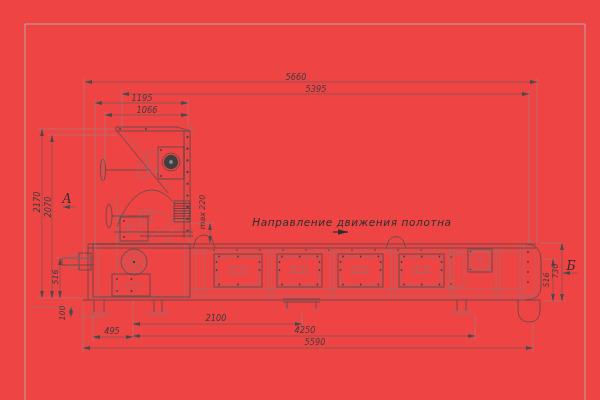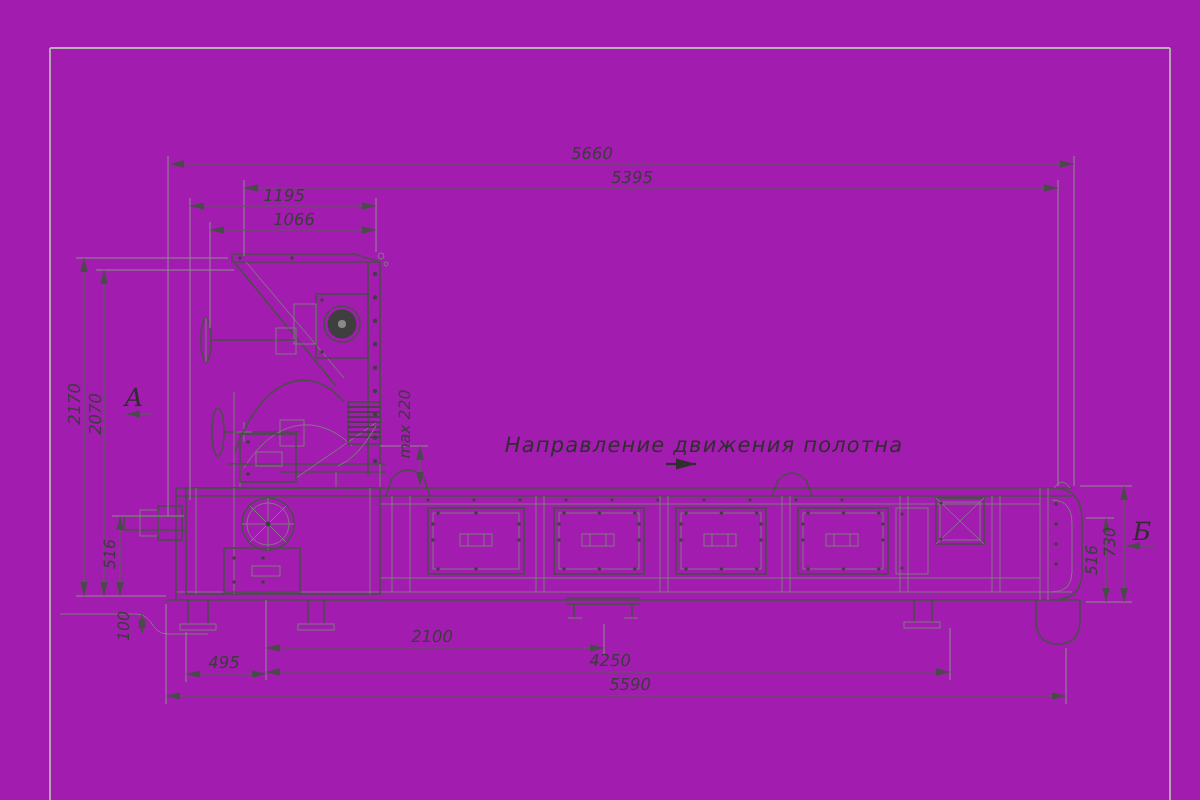--- a/index.html
+++ b/index.html
@@ -1,16 +1,16 @@
 <!DOCTYPE html>
 <html><head>
 <meta charset="utf-8">
 <style>
   html,body{margin:0;padding:0;background:#ffffff;}
-  #stage{position:relative;width:600px;height:400px;background:#a21caf;overflow:hidden;
+  #stage{position:relative;width:600px;height:400px;background:#ef4444;overflow:hidden;
          font-family:"DejaVu Sans",sans-serif;}
   svg{position:absolute;left:0;top:0;}
   .dimtxt{font-family:"DejaVu Sans",sans-serif;font-style:italic;font-size:8.2px;fill:#3c3c3c;}
   .dimtxt-sm{font-family:"DejaVu Sans",sans-serif;font-style:italic;font-size:7.8px;fill:#3c3c3c;}
   .viewtxt{font-family:"DejaVu Serif",serif;font-style:italic;font-size:12.5px;fill:#2e2e2e;}
   .dirtxt{font-family:"DejaVu Sans",sans-serif;font-style:italic;font-size:10.5px;fill:#2f2f2f;letter-spacing:.6px;}
   .thin{stroke:#8f8f8f;stroke-width:.5;fill:none;}
   .dim{stroke:#5a5a5a;stroke-width:.6;fill:none;}
   .mach{stroke:#4d4d4d;stroke-width:.8;fill:none;}
   .machl{stroke:#7d7d7d;stroke-width:.5;fill:none;}

